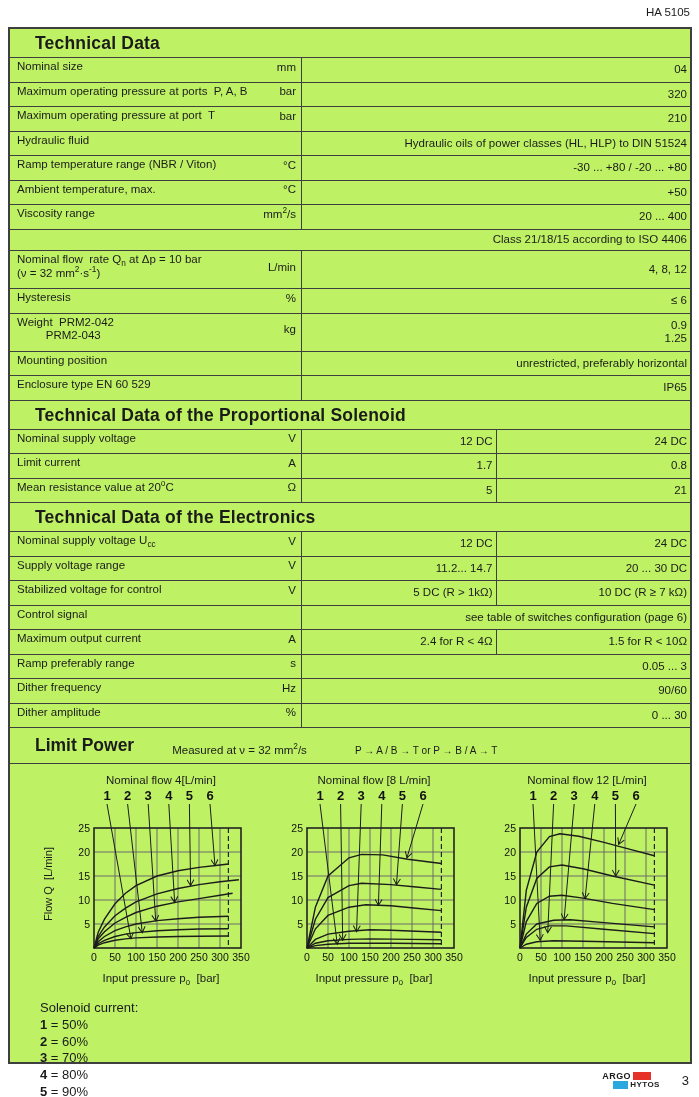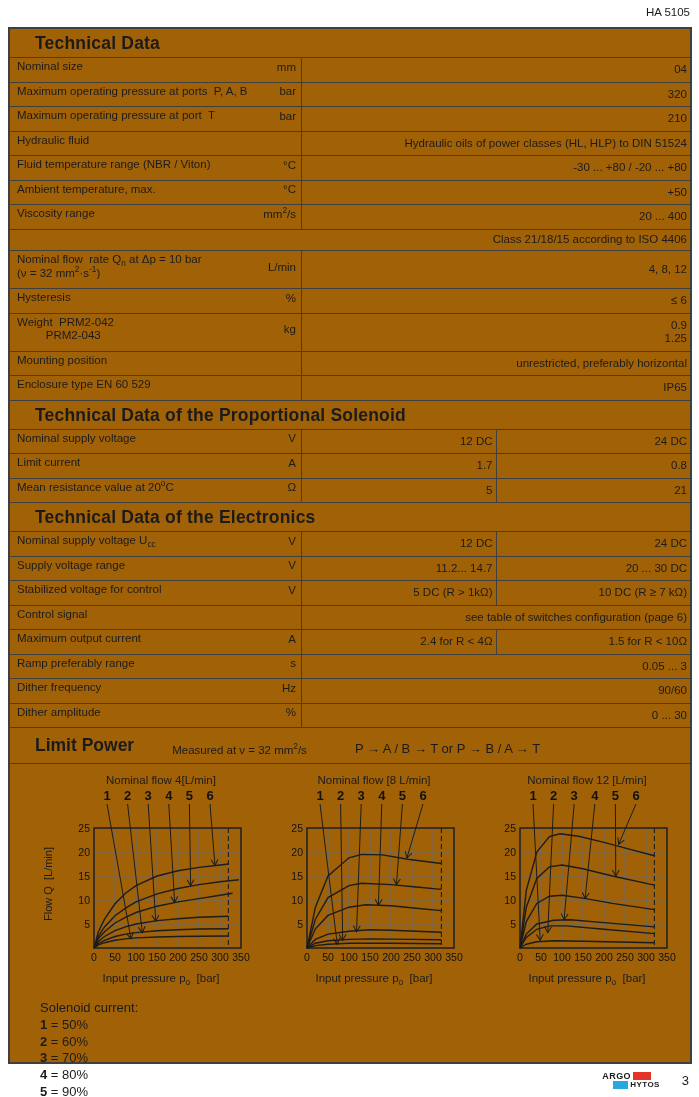--- a/index.html
+++ b/index.html
@@ -1,32 +1,32 @@
 <!DOCTYPE html>
 <html><head>
 <meta charset="utf-8">
 <style>
   *{margin:0;padding:0;box-sizing:border-box}
   html,body{width:699px;height:1097px}
   body{background:#fff;font-family:"Liberation Sans","DejaVu Sans",sans-serif;color:#1b1b1b;position:relative;overflow:hidden}
   .doc-code{position:absolute;top:6px;right:9px;font-size:11.5px}
-  .frame{position:absolute;top:27px;left:8px;width:684px;height:1037px;border:2px solid #3f3f3f;background:#a16207}
+  .frame{position:absolute;top:27px;left:8px;width:684px;height:1037px;border:2px solid #3f3f3f;background:#bef264}
   .section-title{font-size:17.5px;font-weight:bold;padding:4px 0 3px 25px;border-top:1.5px solid #3f3f3f;letter-spacing:0.2px}
   .frame > .section-title:first-child{border-top:none}
   .t-row{display:flex;align-items:stretch;border-top:1.5px solid #3f3f3f;font-size:11.5px;min-height:21.5px}
   .t-left{width:292px;display:flex;justify-content:space-between;align-items:center;padding:2px 5px 8px 7px;border-right:1.5px solid #3f3f3f}
   .t-lab{line-height:13.5px}
   .t-unit{white-space:nowrap;padding-left:4px}
   .t-val{flex:1;display:flex;flex-direction:column;align-items:flex-end;justify-content:center;text-align:center;line-height:13.5px;padding:2px 3px}
   .t-val-sep{border-left:1.5px solid #3f3f3f}
   sup,sub{font-size:0.72em;line-height:0}
   .lp-header{display:flex;align-items:flex-end;border-top:1.5px solid #3f3f3f;border-bottom:1.5px solid #3f3f3f;padding:7px 0 7px 25px}
   .lp-title{font-size:17.5px;font-weight:bold}
   .lp-measured{font-size:11.5px;margin-left:38px}
-  .lp-flow{font-size:13px;margin-left:48px}
+  .lp-flow{font-size:10px;margin-left:48px}
   .charts{display:flex;justify-content:space-between;padding:10px 8px 0 56px}
   .chart-wrap{position:relative;width:190px}
   .chart-title{text-align:center;font-size:11.5px;margin-bottom:2px;white-space:nowrap}
   .ylab{position:absolute;left:-78px;top:104px;width:120px;text-align:center;font-size:11px;transform:rotate(-90deg)}
   .xlab{text-align:center;font-size:11.5px;margin-top:2px;white-space:nowrap}
   .legend{margin:16px 0 0 30px;font-size:13px;line-height:16.8px}
   .legend b{font-weight:bold}
   .footer{position:absolute;bottom:8px;right:10px;display:flex;align-items:center;gap:22px}
   .logo-r1{display:flex;align-items:center;gap:2px}
   .logo-argo{font-size:9px;font-weight:bold;letter-spacing:0.4px}
@@ -85,21 +85,21 @@
             </div>
             <div class="t-unit"></div>
           </div>
           <div class="t-val">
             <div class="t-val-line">Hydraulic oils of power classes (HL, HLP) to DIN 51524</div>
           </div>
         </div>
         <div class="t-row">
           <div class="t-left">
             <div class="t-lab">
-              <div class="t-lab-line">Fluid temperature range (NBR / Viton)</div>
+              <div class="t-lab-line">Ramp temperature range (NBR / Viton)</div>
             </div>
             <div class="t-unit">°C</div>
           </div>
           <div class="t-val">
             <div class="t-val-line">-30 ... +80 / -20 ... +80</div>
           </div>
         </div>
         <div class="t-row">
           <div class="t-left">
             <div class="t-lab">

